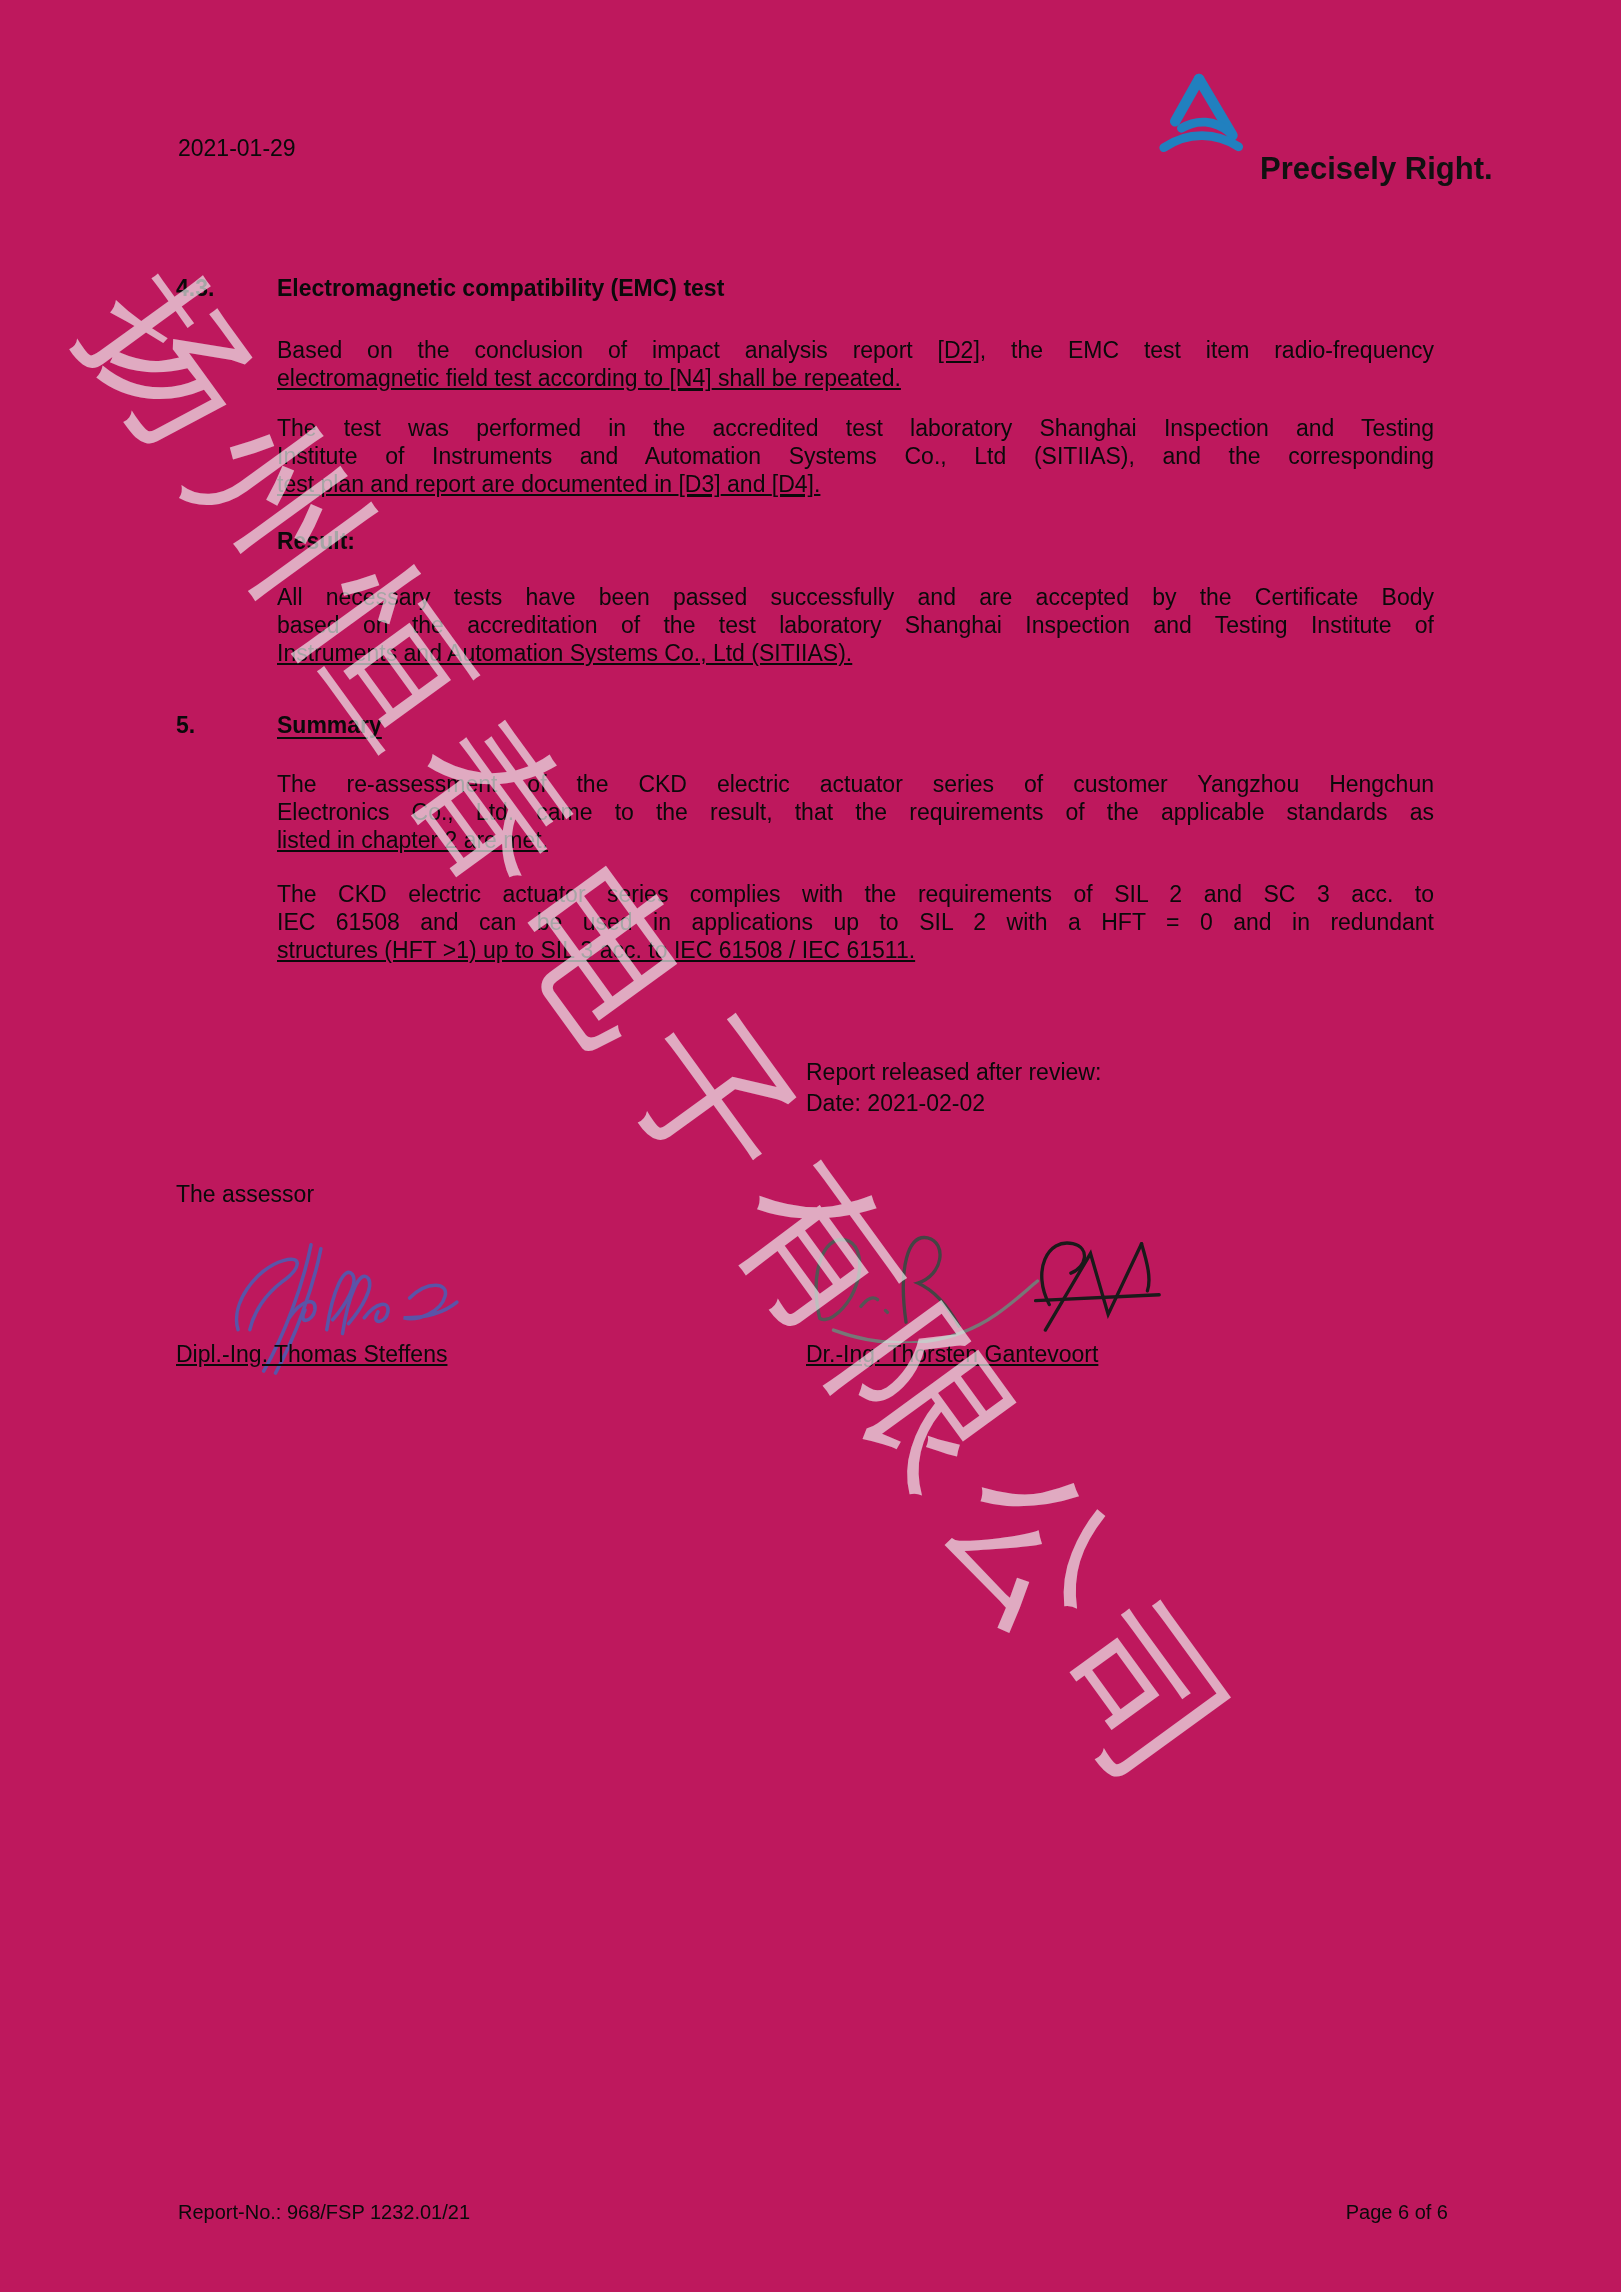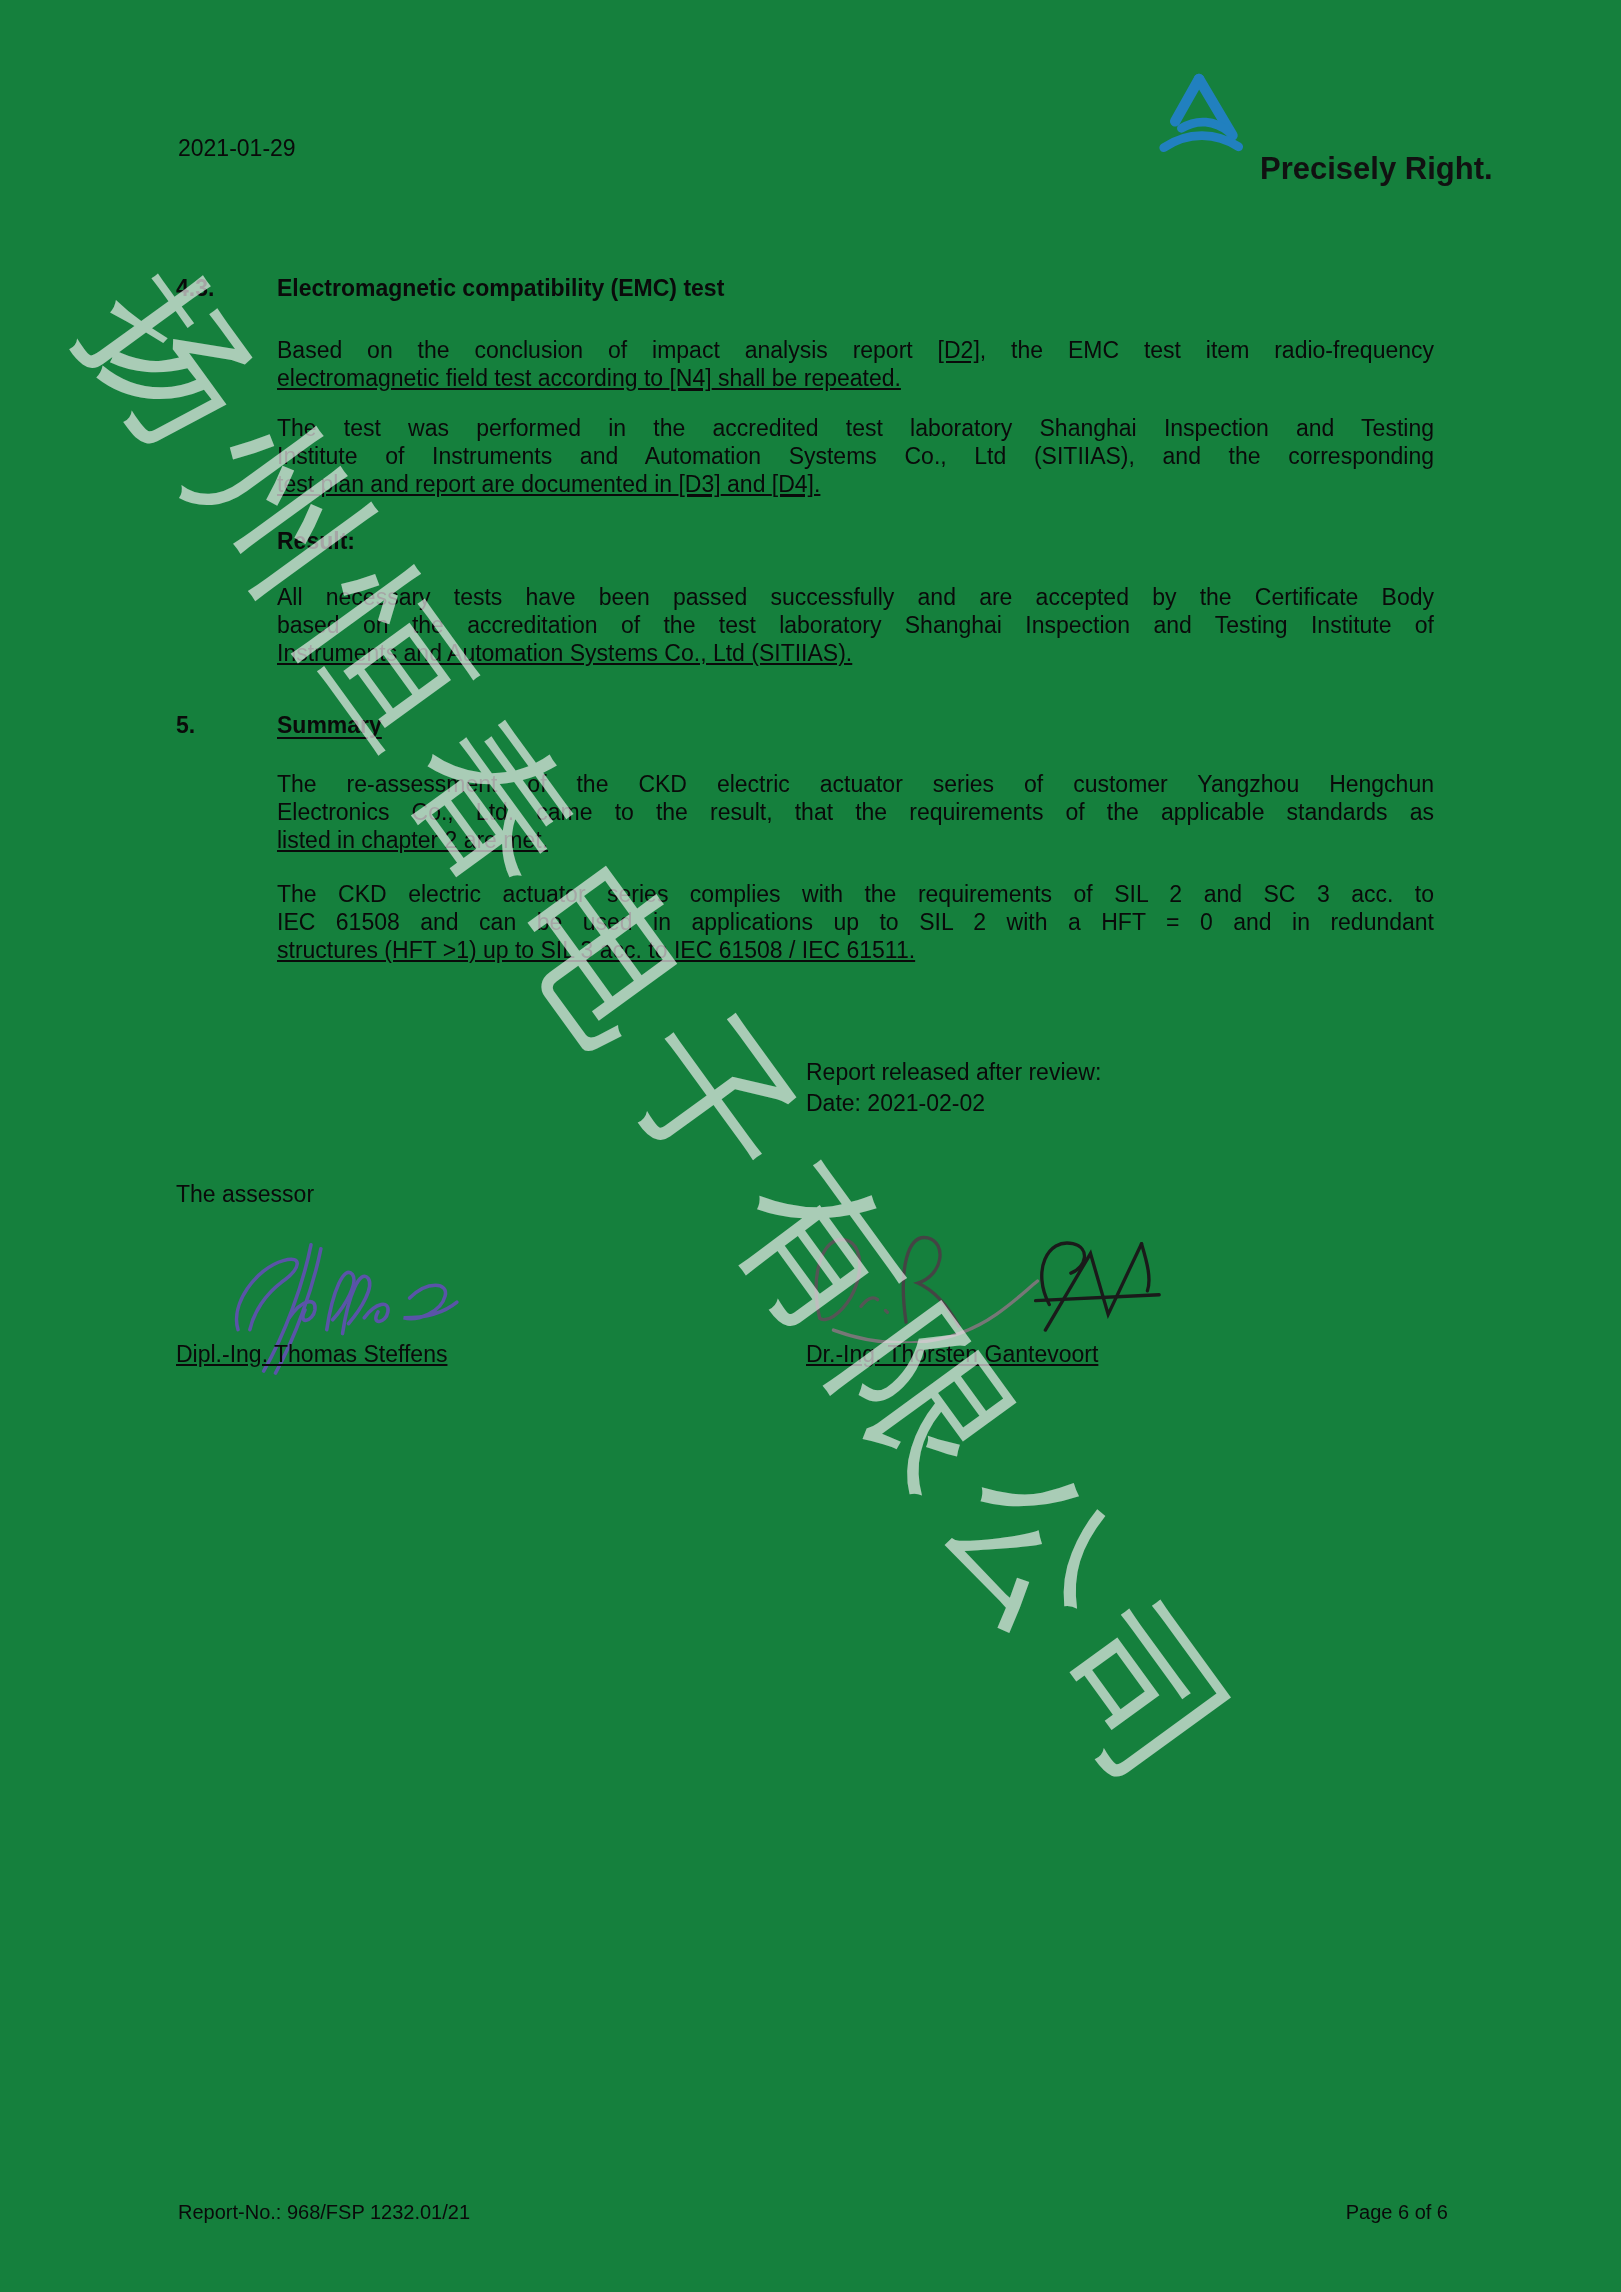--- a/index.html
+++ b/index.html
@@ -1,19 +1,19 @@
 <!DOCTYPE html>
 <html><head>
 <meta charset="utf-8">
 <style>
   html, body { margin: 0; padding: 0; background: #ffffff; }
   .page {
     position: relative;
     width: 1621px; height: 2293px;
-    background: #15803d;
+    background: #be185d;
     overflow: hidden;
     font-family: "Liberation Sans", "DejaVu Sans", sans-serif;
     color: #0a0a0a;
   }
   .abs { position: absolute; }
 
   
   .date { top: 135px; left: 178px; font-size: 23px; }
   .logo-triangle { top: 71px; left: 1155px; width: 88px; height: 90px; }
   .logo-text { top: 90px; left: 1258px; font-size: 55px; letter-spacing: -1px; white-space: nowrap; line-height: 1; color:#111; }

